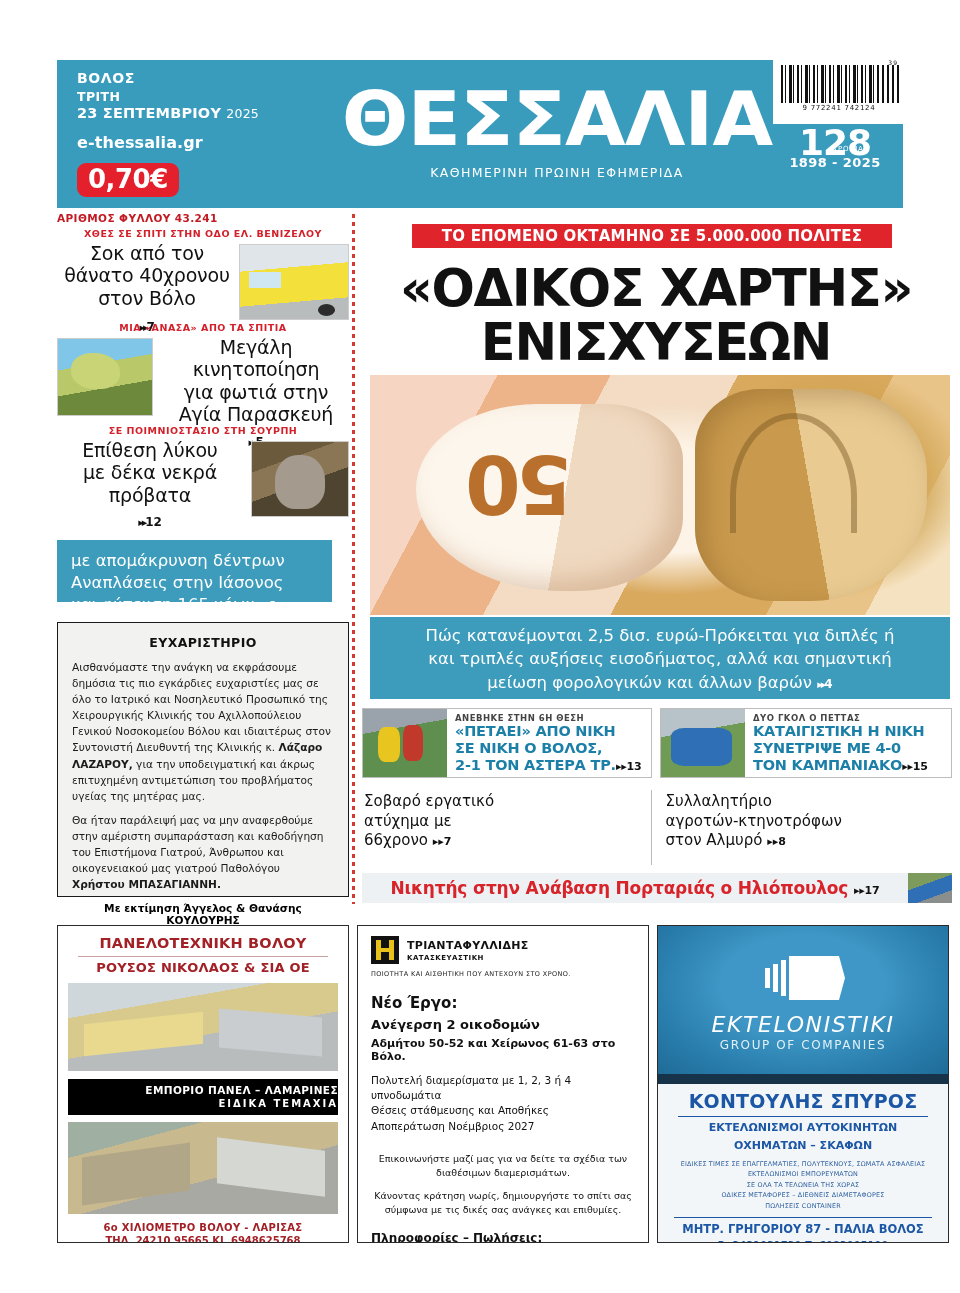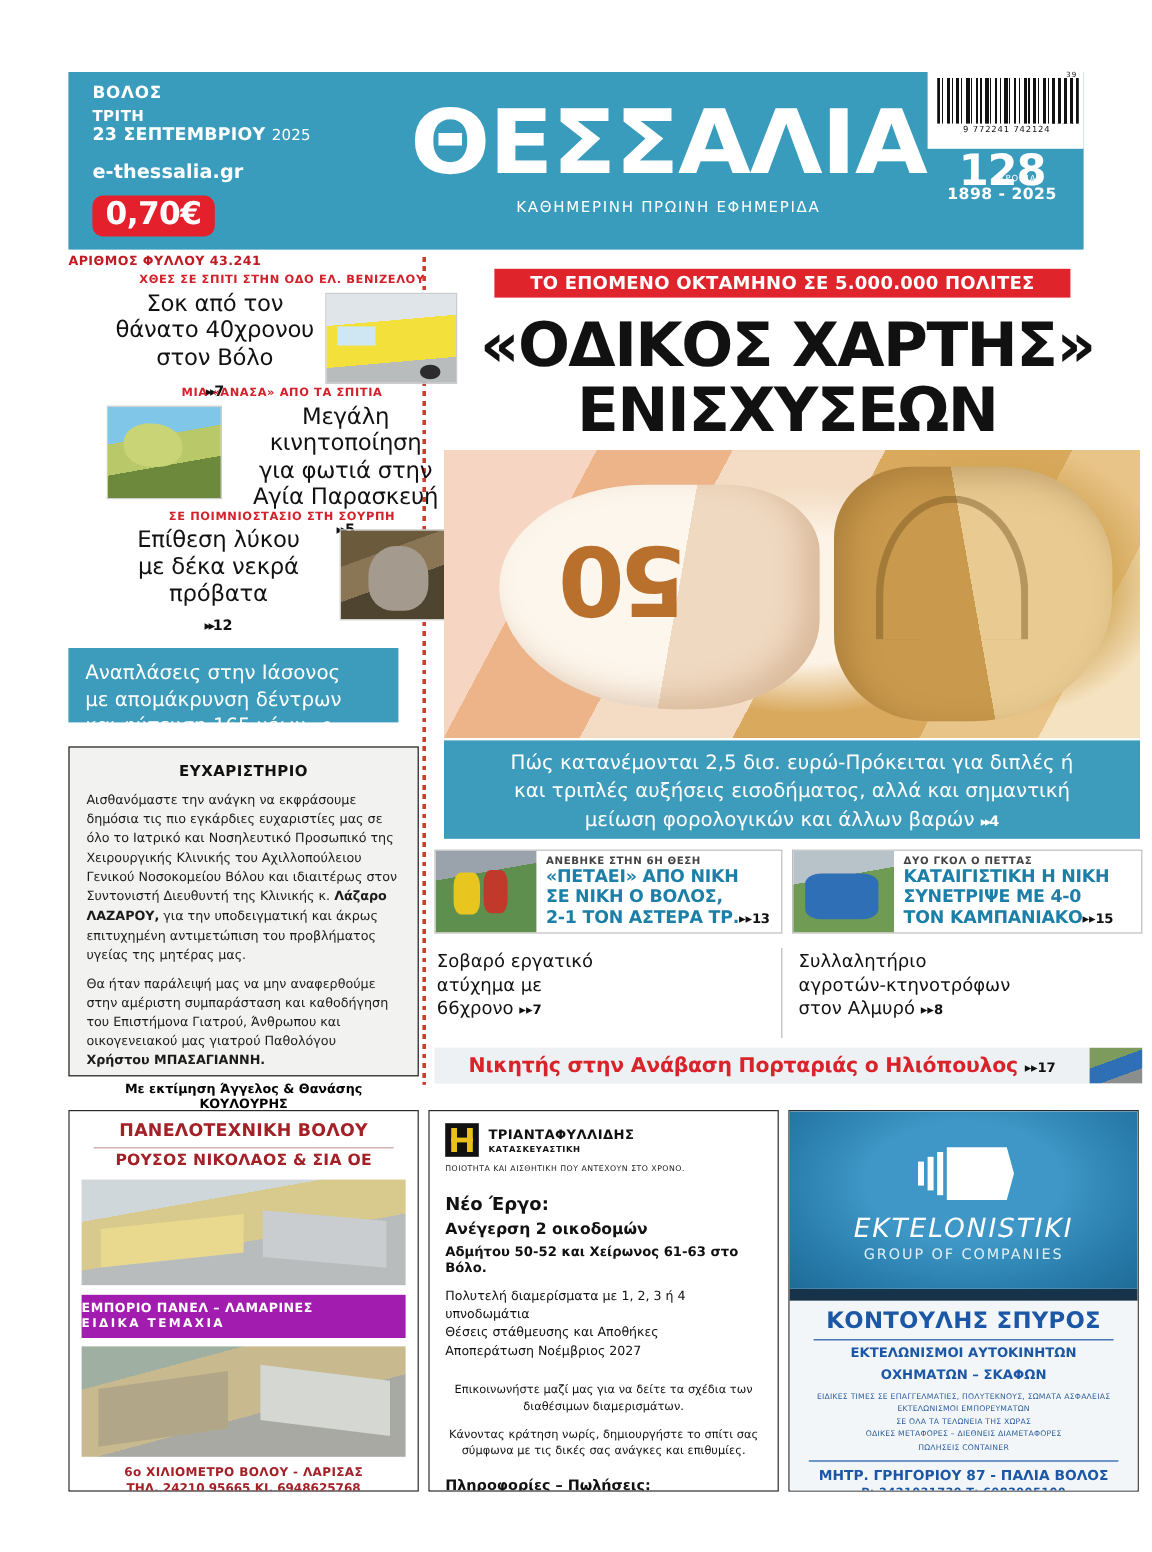--- a/index.html
+++ b/index.html
@@ -57,21 +57,21 @@
   }
   .anniv-num { font-size: 36px; font-weight: bold; line-height: .92; letter-spacing: -1px; }
   .anniv-label { font-size: 7px; letter-spacing: .8px; margin-top: -14px; margin-left: 26px;}
   .anniv-years { font-size: 13px; font-weight: bold; letter-spacing: .4px; margin-top: 2px;}
 
   
   .issue-no {
     position: absolute; left: 57px; top: 212px; width: 290px;
     color: #c21a22; font-size: 10.5px; font-weight: bold; letter-spacing: .4px;
   }
-  .news-item { position: absolute; width: 292px; margin-left: 32px; }
+  .news-item { position: absolute; width: 292px; }
   .kicker {
     color: #d3202a; font-size: 9.5px; font-weight: bold;
     letter-spacing: .5px; text-align: center; margin-bottom: 3px;
   }
   .hl { font-family: "DejaVu Sans", sans-serif; color: #111; font-size: 19px;
         line-height: 1.18; text-align: center; font-weight: normal; letter-spacing: -.2px;}
   .pg { color:#111; font-weight: bold; font-size: 12px; }
   .arrow { font-size: 11px; letter-spacing: -2px; }
 
   .thumb { position:absolute; border: 1px solid #ccc; overflow:hidden; }
@@ -194,21 +194,21 @@
   .ad2 { left:357px; width:292px; }
   .ad3 { left:657px; width:292px; }
 
   .ad1 .t1 { text-align:center; color:#a32026; font-weight:bold; font-size:14.5px; margin-top:9px; letter-spacing:.2px;}
   .ad1 .t2 { text-align:center; color:#a32026; font-weight:bold; font-size:13px; margin-top:3px; letter-spacing:.2px;}
   .ad1 .hr { width:86%; margin:5px auto 0; border-top:1px solid #c8a0a2;}
   .ad1 .imgA { height:88px; margin:8px 10px 0; background:
       linear-gradient(170deg,#cfd7da 0 26%, #d8c98c 26% 56%, #b9bcbd 56% 100%); position:relative;}
   .ad1 .imgA::after{content:"";position:absolute;left:6%;top:40%;width:44%;height:36%;background:#e8d98f;transform:skewY(-6deg);}
   .ad1 .imgA::before{content:"";position:absolute;right:6%;top:34%;width:38%;height:44%;background:#c9cdd0;transform:skewY(5deg);}
-  .ad1 .band { margin:8px 10px 0; background:#a21caf; color:#fff; text-align:left; padding:5px 0 6px;}
+  .ad1 .band { margin:8px 10px 0; background:#000000; color:#fff; text-align:right; padding:5px 0 6px;}
   .ad1 .band .b1 { font-size:10.5px; font-weight:bold; letter-spacing:.4px;}
   .ad1 .band .b2 { font-size:10px; font-weight:bold; letter-spacing:2px; margin-top:2px;}
   .ad1 .imgB { height:92px; margin:7px 10px 0; background:
       linear-gradient(165deg,#9fb0a2 0 22%, #c8b98e 22% 58%, #a9a9a4 58% 100%); position:relative;}
   .ad1 .imgB::after{content:"";position:absolute;left:5%;top:30%;width:40%;height:52%;background:#b2a688;transform:skewY(-8deg);}
   .ad1 .imgB::before{content:"";position:absolute;right:5%;top:24%;width:40%;height:50%;background:#d4d7d2;transform:skewY(7deg);}
   .ad1 .foot { text-align:center; margin-top:8px; color:#a32026; }
   .ad1 .foot .f1 { font-size:10px; font-weight:bold; letter-spacing:.3px;}
   .ad1 .foot .f2 { font-size:10px; font-weight:bold; margin-top:2px;}
 
@@ -326,22 +326,22 @@
         <div>με δέκα νεκρά</div>
         <div>πρόβατα</div>
         <div style="margin-top:2px;">
           <span class="arrow">▸▸</span><span class="pg">12</span>
         </div>
       </div>
     </div>
   </div>
 
   <div class="blue-box" style="left:57px; top:540px; width:275px; height:62px;">
+    <div>με απομάκρυνση δέντρων</div>
     <div>Αναπλάσεις στην Ιάσονος</div>
-    <div>με απομάκρυνση δέντρων</div>
     <div>
       <span>και φύτευση 165 νέων</span>
       <span class="arrow">▸▸</span><b style="font-size:12px">6</b>
     </div>
   </div>
 
   <div class="thanks">
     <h3>ΕΥΧΑΡΙΣΤΗΡΙΟ</h3>
     <p><span>Αισθανόμαστε την ανάγκη να εκφράσουμε δημόσια τις πιο εγκάρδιες ευχαριστίες μας σε όλο το Ιατρικό και Νοσηλευτικό Προσωπικό της Χειρουργικής Κλινικής του Αχιλλοπούλειου Γενικού Νοσοκομείου Βόλου και ιδιαιτέρως στον Συντονιστή Διευθυντή της Κλινικής κ. </span><b>Λάζαρο ΛΑΖΑΡΟΥ,</b><span> για την υποδειγματική και άκρως επιτυχημένη αντιμετώπιση του προβλήματος υγείας της μητέρας μας.</span></p>
     <p><span>Θα ήταν παράλειψή μας να μην αναφερθούμε στην αμέριστη συμπαράσταση και καθοδήγηση του Επιστήμονα Γιατρού, Άνθρωπου και οικογενειακού μας γιατρού Παθολόγου </span><b>Χρήστου ΜΠΑΣΑΓΙΑΝΝΗ.</b></p>

